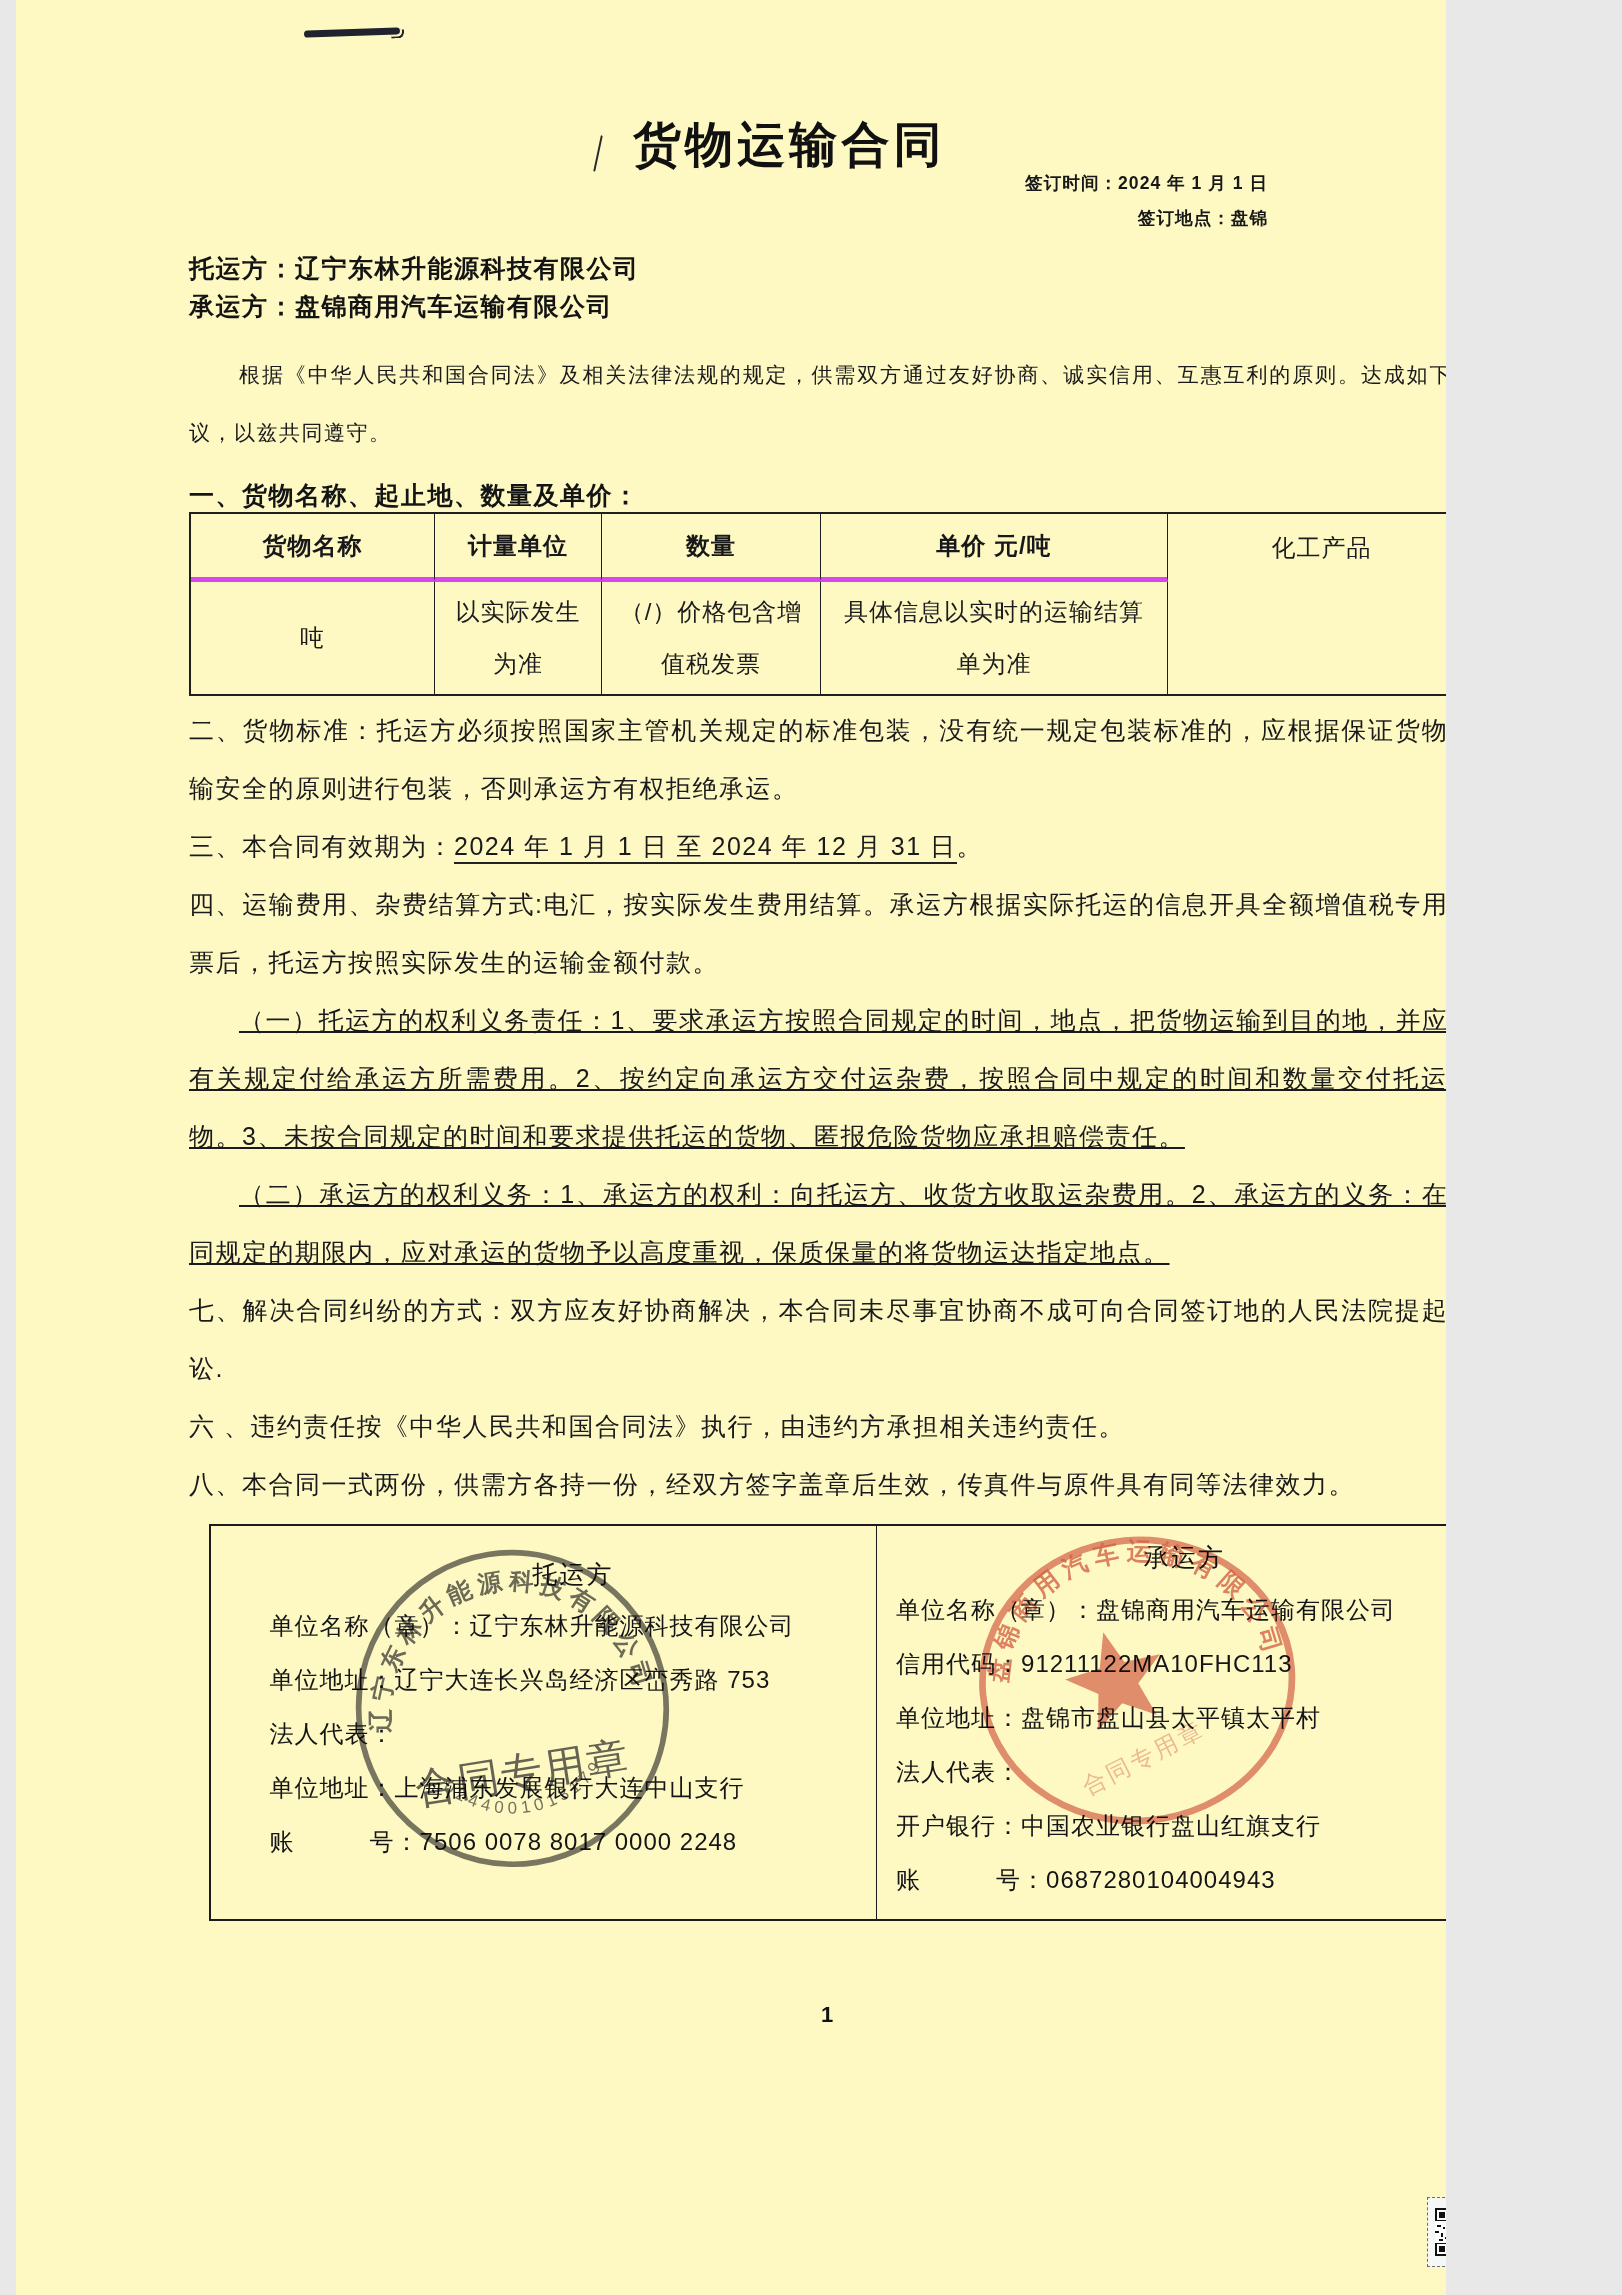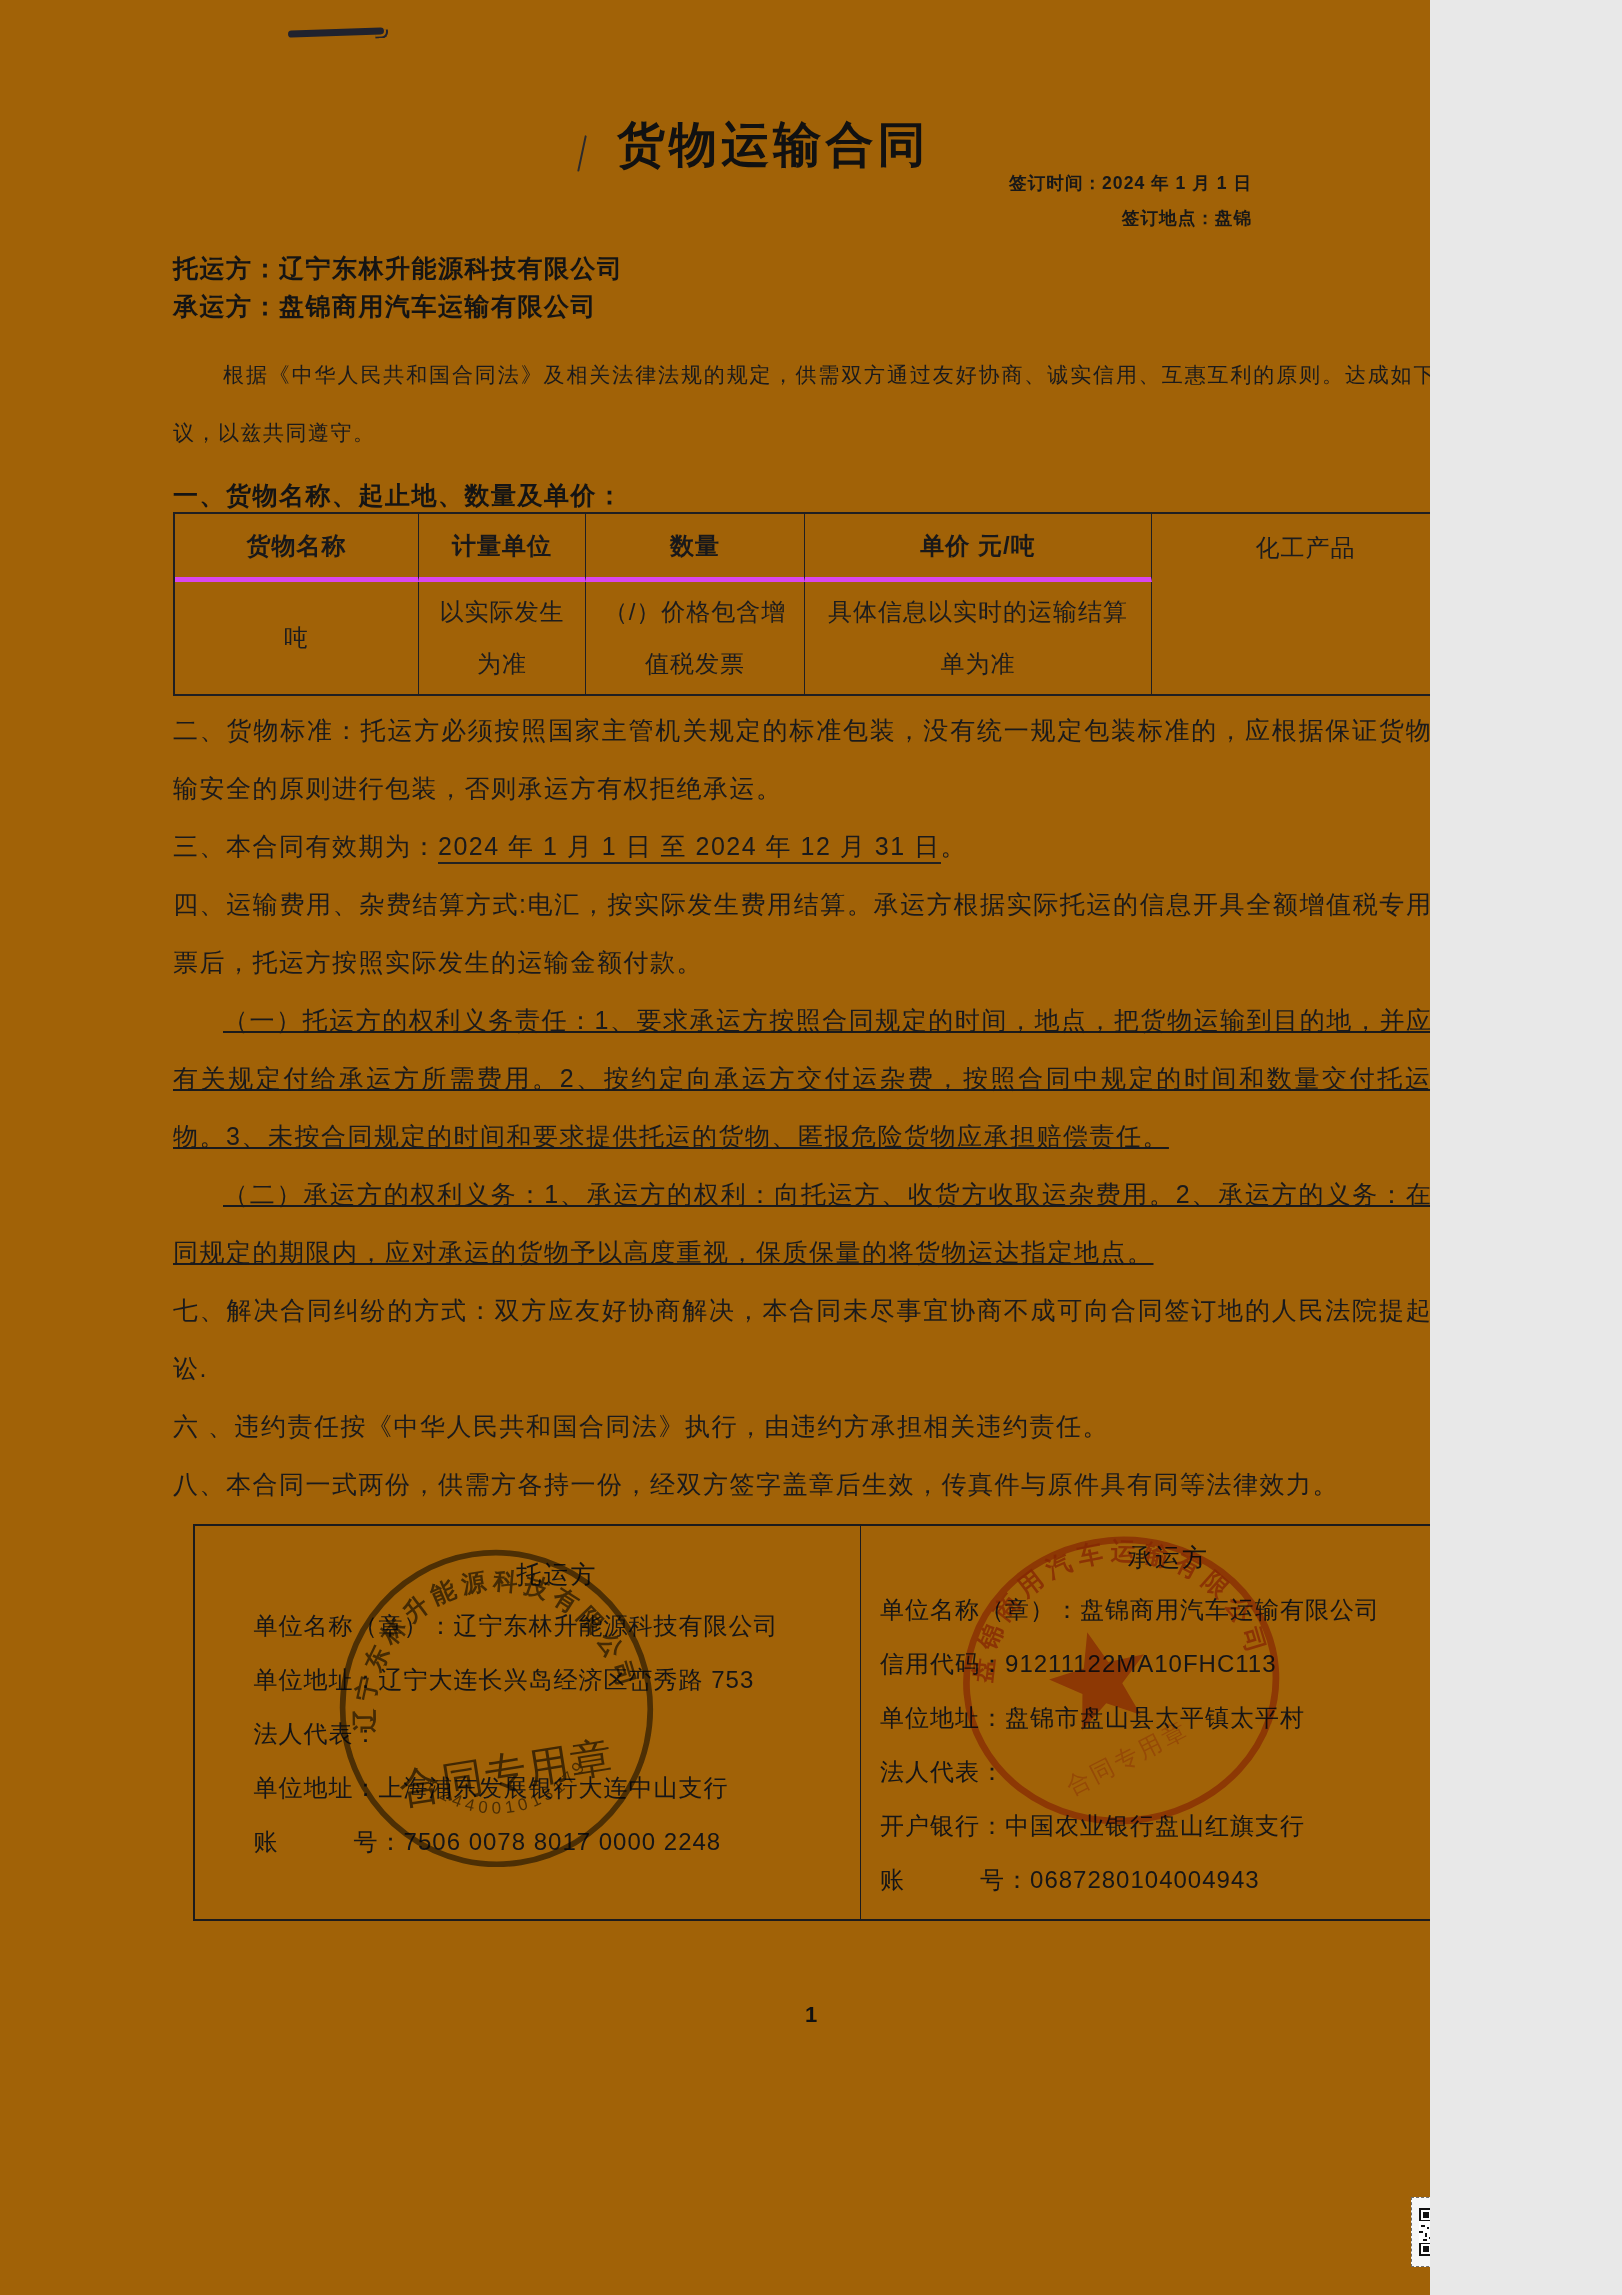--- a/index.html
+++ b/index.html
@@ -1,22 +1,23 @@
 <!DOCTYPE html>
 <html style="font-size:8.3px"><head>
 <meta charset="utf-8">
 <style>
   html,body{margin:0;padding:0;background:#e8e8e8;}
   .page{
     position:relative;
     width:1430px;height:2295px;
-    background:#a16207;
+    background:#fef9c3;
     font-family:"Liberation Sans", sans-serif;
     color:#1c1c1e;
     overflow:hidden;
+    margin-left:16px;
   }
   
   .scribble{
     position:absolute;left:288px;top:29px;width:96px;height:6.7px;
     background:#20222e;border-radius:4.1px;transform:rotate(-2deg);
   }
   .scribble:after{
     content:"";position:absolute;right:-4.1px;top:2.1px;width:11.4px;height:7.2px;
     border:2.1px solid #20222e;border-left:none;border-top:none;border-radius:0 0 6.2px 0;
   }

